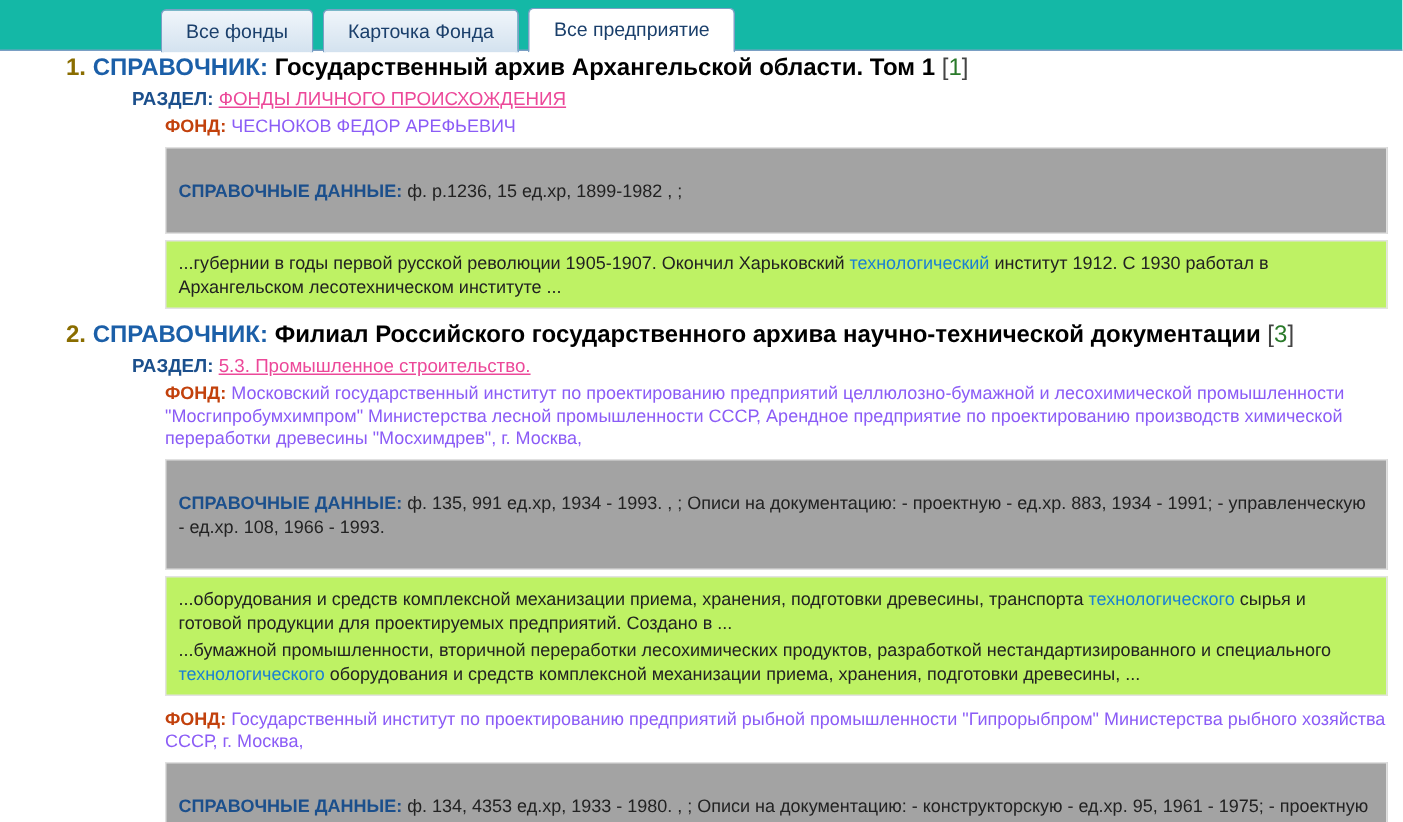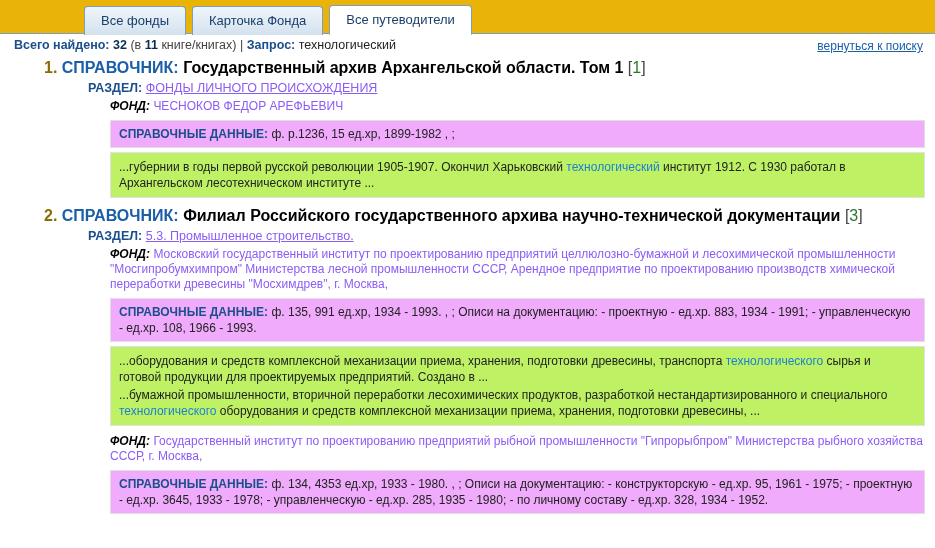--- a/index.html
+++ b/index.html
@@ -19,22 +19,22 @@
     position: relative;
     width: 935px;
     height: 548px;
   }
 
   
   .tabbar {
     position: relative;
     height: 34px;
     border-bottom: 1px solid #7a9fc4;
-    background: #eab308;
-    padding-left: 84px;
+    background: #14b8a6;
+    padding-left: 107px;
     box-sizing: border-box;
   }
   .tabs {
     display: flex;
     align-items: flex-end;
     height: 34px;
     gap: 6px;
   }
   .tab {
     position: relative;
@@ -132,36 +132,36 @@
   .res-count .n { color: #2a7a2a; }
 
   .indent {
     padding-left: 88px;
   }
   .razdel {
     font-size: 12.5px;
     padding: 2px 0;
   }
   .razdel .k { color: #1b4f8c; font-weight: bold; }
-  .razdel .v { color: #8b5cf6; }
+  .razdel .v { color: #ec4899; }
   .razdel .v.under { text-decoration: underline; }
 
   .fond {
     font-size: 12px;
     padding: 2px 0 2px 22px;
     line-height: 15px;
   }
-  .fond .k { color: #000000; font-weight: bold; font-style: italic; }
+  .fond .k { color: #c2410c; font-weight: bold; }
   .fond .v { color: #8b5cf6; }
 
   .card {
     margin: 4px 0 4px 22px;
-    background: #f0abfc;
+    background: #a3a3a3;
     border: 1px solid #e0e0e0;
-    padding: 5px 8px;
+    padding: 20px 8px;
     font-size: 12px;
     line-height: 16px;
     color: #222;
   }
   .card .k {
     color: #1b4f8c;
     font-weight: bold;
   }
   .snips {
     margin: 4px 0 6px 22px;
@@ -182,35 +182,24 @@
 </style>
 </head>
 <body>
 
 <div class="page">
 
   <div class="tabbar">
     <div class="tabs">
       <div class="tab">Все фонды</div>
       <div class="tab">Карточка Фонда</div>
-      <div class="tab active">Все путеводители</div>
+      <div class="tab active">Все предприятие</div>
     </div>
   </div>
 
-  <div class="infobar">
-    <span class="label">Всего найдено:</span>
-    <b>32</b>
-    <span class="grey">(в</span>
-    <b>11</b>
-    <span class="grey">книге/книгах)</span>
-    <span class="grey">|</span>
-    <span class="label">Запрос:</span>
-    <span class="query-val">технологический</span>
-    <span class="back-link">вернуться к поиску</span>
-  </div>
 
 
   <div class="results clip">
 
     <div class="result">
       <div class="res-head">
         <span class="res-num">1.</span>
         <span class="res-kind">СПРАВОЧНИК:</span>
         <span class="res-title">Государственный архив Архангельской области. Том 1</span>
         <span class="res-count"><span>[</span><span class="n">1</span><span>]</span></span>

